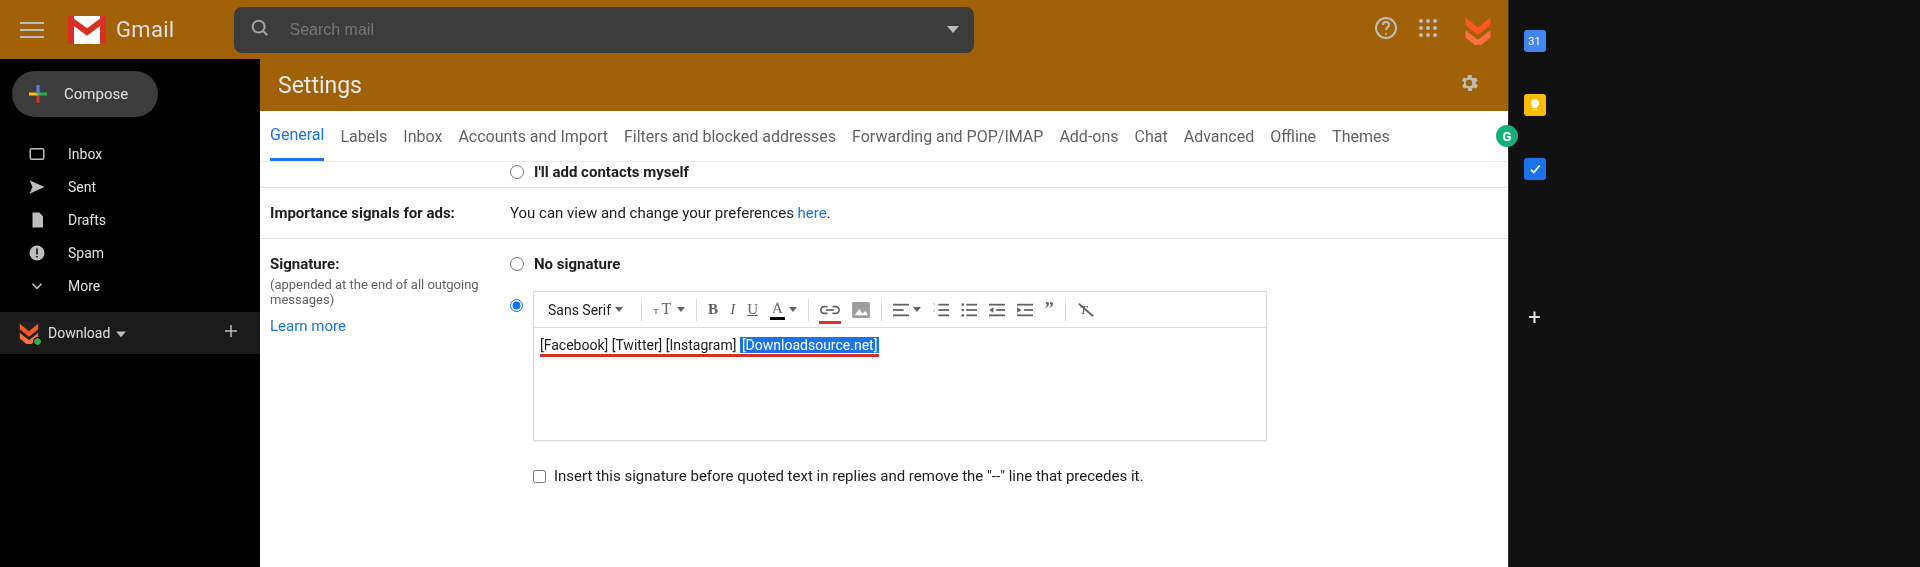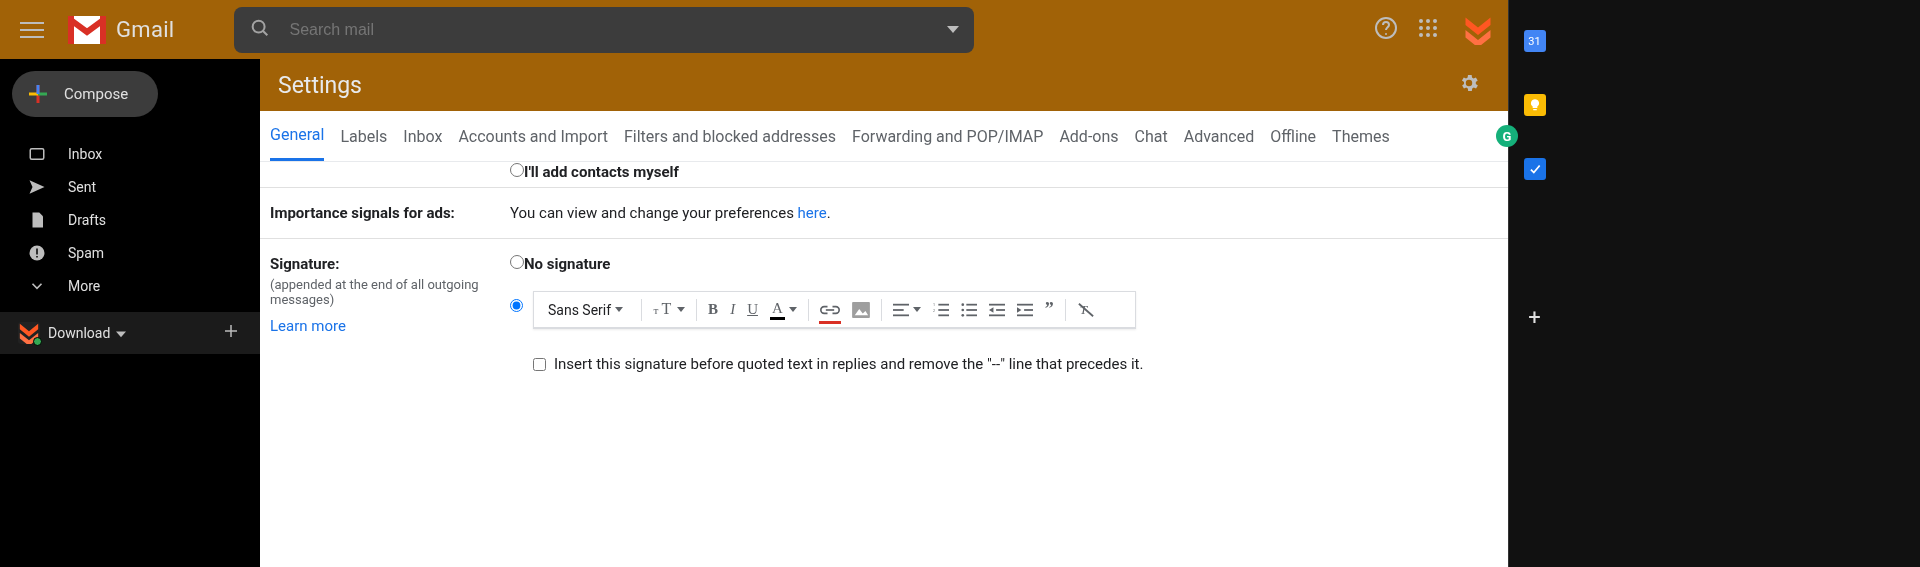--- a/index.html
+++ b/index.html
@@ -49,29 +49,29 @@
   .tab { padding:0 0px; font-size:16px; cursor:default; margin-right: 2px; }
   .tab.active { color:#1a73e8; border-bottom:3px solid #1a73e8; height:100%; display:flex; align-items:center; }
   .tabs .corner { position:absolute; right:-10px; top:50%; transform:translateY(-50%); width:22px; height:22px; border-radius:50%; background:#15b07a; color:#fff; display:flex; align-items:center; justify-content:center; font-size:13px; font-weight:700; }
 
   .content { flex:1; overflow:auto; background:#fff; color:#202124; }
   .row { display:flex; padding:16px 20px 16px 10px; border-bottom:1px solid #e0e0e0; font-size:15px; }
   .row .lab { flex:0 0 240px; font-weight:700; color:#202124; }
   .row .lab .sub { font-weight:400; font-size:13px; color:#5f6368; margin-top:4px; }
   .row .lab a { color:#1a73e8; text-decoration:none; font-weight:400; display:inline-block; margin-top:10px; }
   .row .val { flex:1; }
-  .radio-line { display:flex; align-items:flex-start; margin-bottom:12px; }
+  .radio-line { display:flex; align-items:center; gap:10px; margin-bottom:12px; }
   .radio-line input[type=radio] { width:14px; height:14px; }
 
   .row.hidden-top { padding-top:0; padding-bottom:6px; position:relative; overflow:hidden; height:26px; align-items:flex-end; }
   .row.hidden-top .radio-line { margin-bottom:0; }
 
   
   .editor-wrap { display:flex; align-items:flex-start; gap:10px; }
-  .editor { margin-top:6px; width:603px; border:1px solid #dadce0; background:#fff; box-shadow:0 1px 2px rgba(0,0,0,.08); }
+  .editor { margin-top:6px; width:734px; border:1px solid #dadce0; background:#fff; box-shadow:0 1px 2px rgba(0,0,0,.08); }
   .toolbar { height:36px; border-bottom:1px solid #dadce0; display:flex; align-items:center; padding:0 6px; gap:2px; flex-wrap:nowrap; }
   .tbtn { height:28px; display:flex; align-items:center; justify-content:center; padding:0 5px; color:#5f6368; font-size:15px; border-right:none; position:relative; }
   .tbtn.car::after { content:""; border-left:4px solid transparent; border-right:4px solid transparent; border-top:5px solid #5f6368; margin-left:4px; }
   .tbtn .und { position:absolute; left:4px; right:4px; bottom:0; height:3px; background:#d93025; display:none; }
   .tbtn.sel .und { display:block; }
   .tdiv { width:1px; height:22px; background:#dadce0; margin:0 4px; }
   .toolbar .font { font-size:14px; padding:0 12px 0 8px; color:#202124; }
   .edit-area { min-height:112px; padding:8px 6px; font-size:14px; line-height:1.35; }
   .edit-area .sel-text { background:#1a73e8; color:#fff; padding:0 2px; }
   .edit-area .red-under { border-bottom:3px solid #d93025; padding-bottom:1px; }
@@ -379,20 +379,25 @@
                         <b style="font-family:serif;font-size:18px">”</b>
                       </span>
                     <span class="tdiv"></span>
                     <span class="tbtn">
                         <svg width="18" height="16" viewBox="0 0 20 18" fill="#5f6368">
                           <text x="3" y="13" font-size="15" font-style="italic" font-family="serif">T</text>
                           <line x1="2" y1="2" x2="18" y2="16" stroke="#5f6368" stroke-width="2"></line>
                         </svg>
                       </span>
                   </div>
+                  <div class="edit-area">
+                    <span class="red-under">
+                      <span>[Facebook] [Twitter] [Instagram] </span><span class="sel-text">[Downloadsource.net]</span>
+                    </span>
+                  </div>
                 </div>
 
                 <label class="insert-row" style="margin-top:18px">
                   <input type="checkbox" style="">
                   <span>Insert this signature before quoted text in replies and remove the "--" line that precedes it.</span>
                 </label>
               </div>
             </div>
 
           </div>

